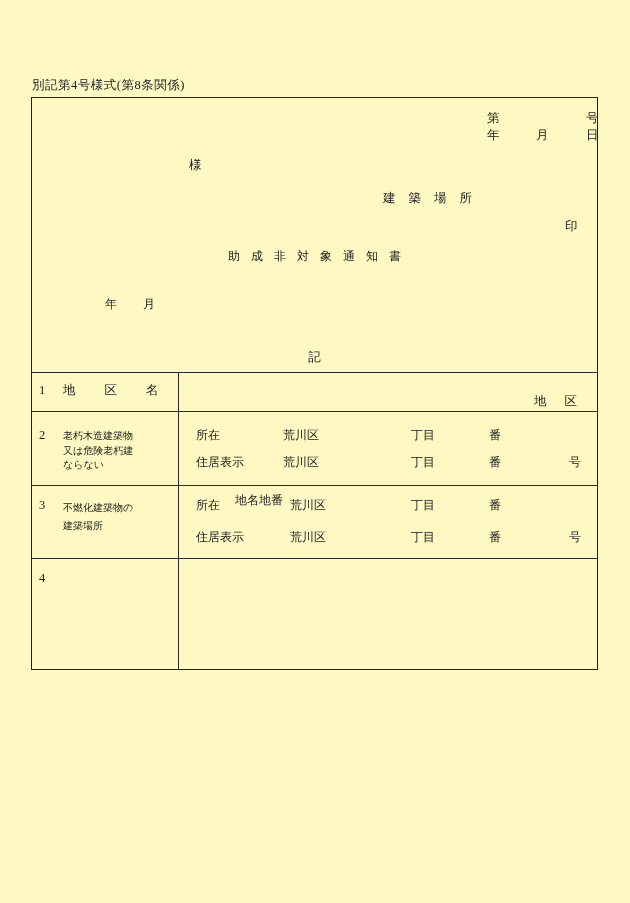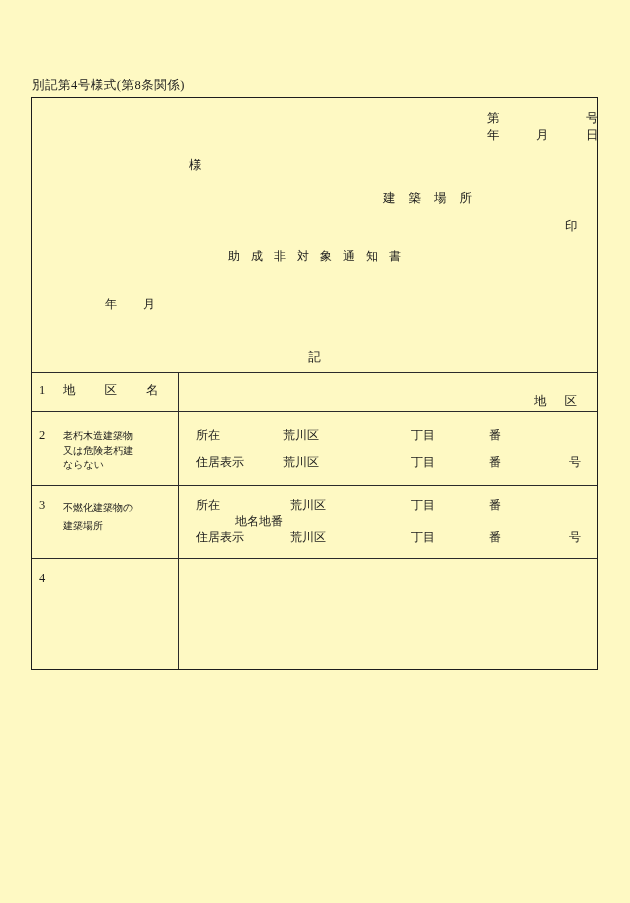--- a/index.html
+++ b/index.html
@@ -136,21 +136,21 @@
         <span class="t body-text" style="left:537px;top:44px">号</span>
       </div>
 
       <div class="row row-3">
         <span class="t" style="left:7px;top:13px">3</span>
         <div class="label-lines lh17" style="left:31px;top:13px">
           <div>不燃化建築物の</div>
           <div>建築場所</div>
         </div>
         <span class="t body-text" style="left:164px;top:13px">所在</span>
-        <span class="t body-text" style="left:203px;top:29px">地名地番</span>
+        <span class="t body-text" style="left:203px;top:8px">地名地番</span>
         <span class="t body-text" style="left:258px;top:13px">荒川区</span>
         <span class="t body-text" style="left:379px;top:13px">丁目</span>
         <span class="t body-text" style="left:457px;top:13px">番</span>
         <span class="t body-text" style="left:164px;top:45px">住居表示</span>
         <span class="t body-text" style="left:258px;top:45px">荒川区</span>
         <span class="t body-text" style="left:379px;top:45px">丁目</span>
         <span class="t body-text" style="left:457px;top:45px">番</span>
         <span class="t body-text" style="left:537px;top:45px">号</span>
       </div>
 

